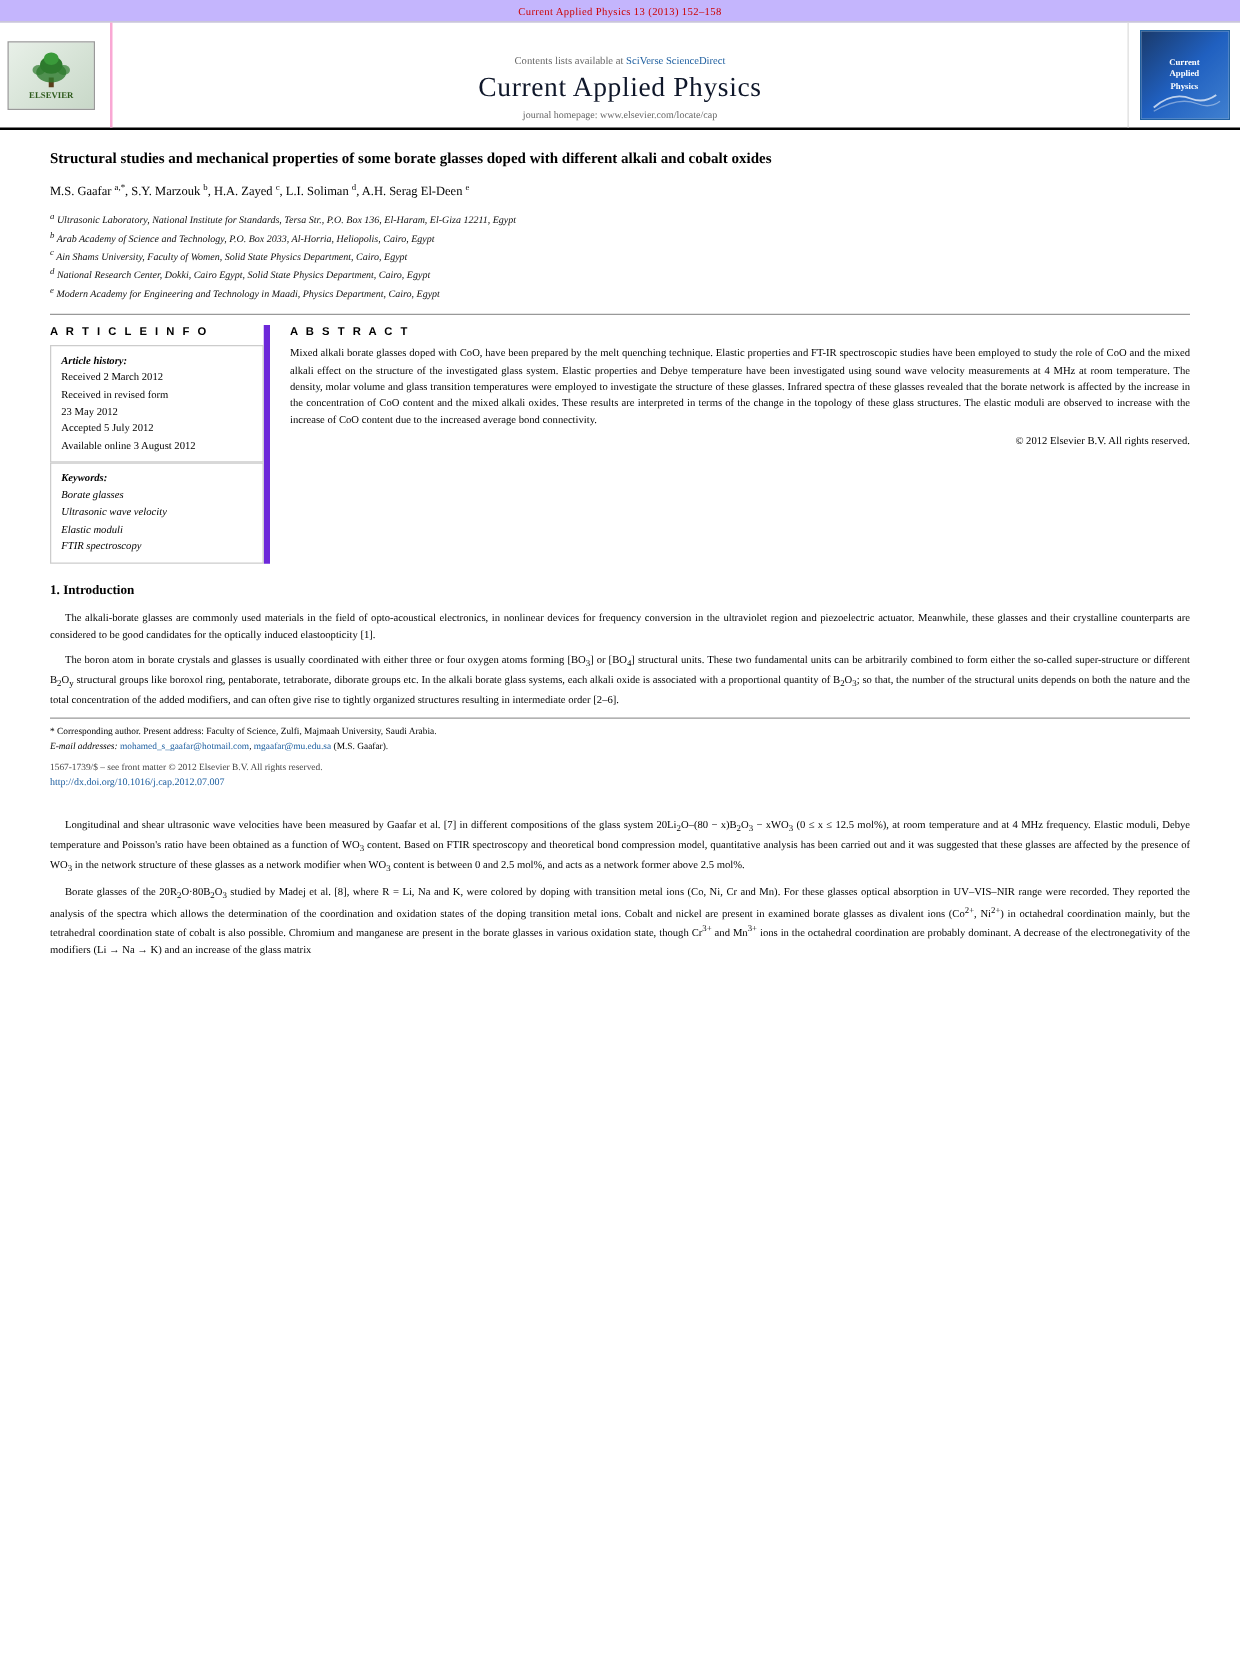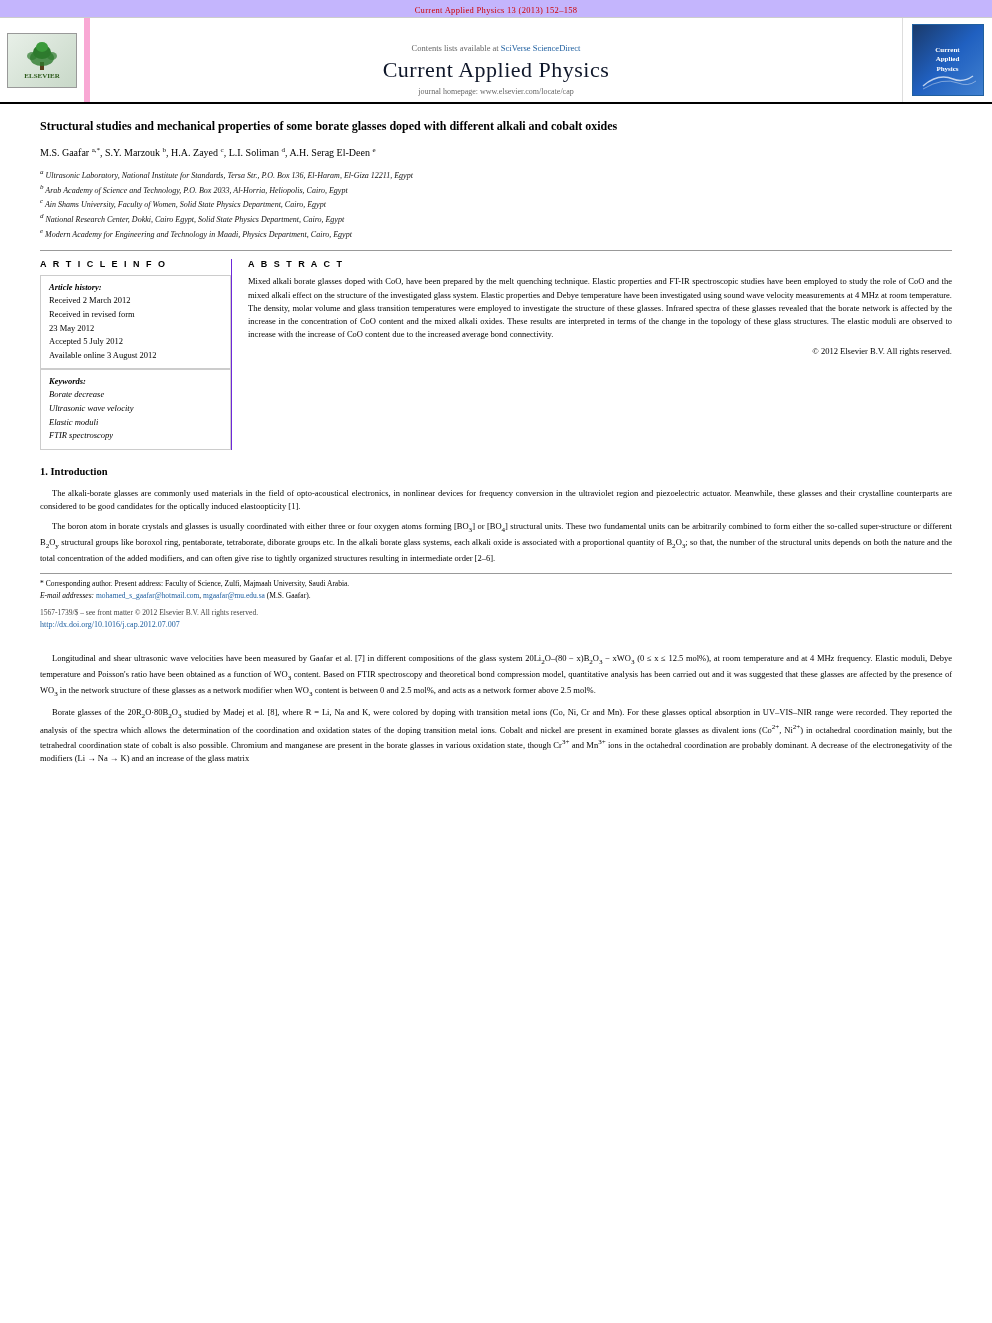--- a/index.html
+++ b/index.html
@@ -29,23 +29,22 @@
     .header {
       display: flex;
       align-items: stretch;
       border-bottom: 2px solid #000;
       padding: 0;
     }
     .header-left {
       width: 90px;
       display: flex;
       align-items: center;
-      justify-content: center;
       padding: 6px;
-      border-right: 6px solid #f9a8d4;
+      border-right: 2px solid #f9a8d4;
     }
     .header-left .elsevier-logo {
       text-align: center;
     }
     .header-left .logo-box {
       width: 70px;
       height: 55px;
       border: 1px solid #999;
       display: flex;
       flex-direction: column;
@@ -163,23 +162,23 @@
       margin: 8px 0;
     }
 
     
     .two-col {
       display: flex;
       gap: 16px;
       margin-top: 4px;
     }
     .col-left {
-      width: 192px;
+      width: 176px;
       flex-shrink: 0;
-      border-right: 1px solid #6d28d9;
+      border-right: 5px solid #6d28d9;
     }
     .col-right {
       flex: 1;
     }
 
     .section-label {
       font-size: 9px;
       letter-spacing: 2px;
       font-weight: bold;
       text-transform: uppercase;
@@ -357,21 +356,21 @@
         <div class="history-item">Received 2 March 2012</div>
         <div class="history-item">Received in revised form</div>
         <div class="history-item">23 May 2012</div>
         <div class="history-item">Accepted 5 July 2012</div>
         <div class="history-item">Available online 3 August 2012</div>
       </div>
 
       <div class="kw-box">
         <div class="kw-label">Keywords:</div>
         <div class="keywords-list">
-          <div>Borate decrease</div>
+          <div>Borate glasses</div>
           <div>Ultrasonic wave velocity</div>
           <div>Elastic moduli</div>
           <div>FTIR spectroscopy</div>
         </div>
       </div>
     </div>
 
     <div class="col-right">
       <div class="section-label">A B S T R A C T</div>
       <div class="abstract-text">

